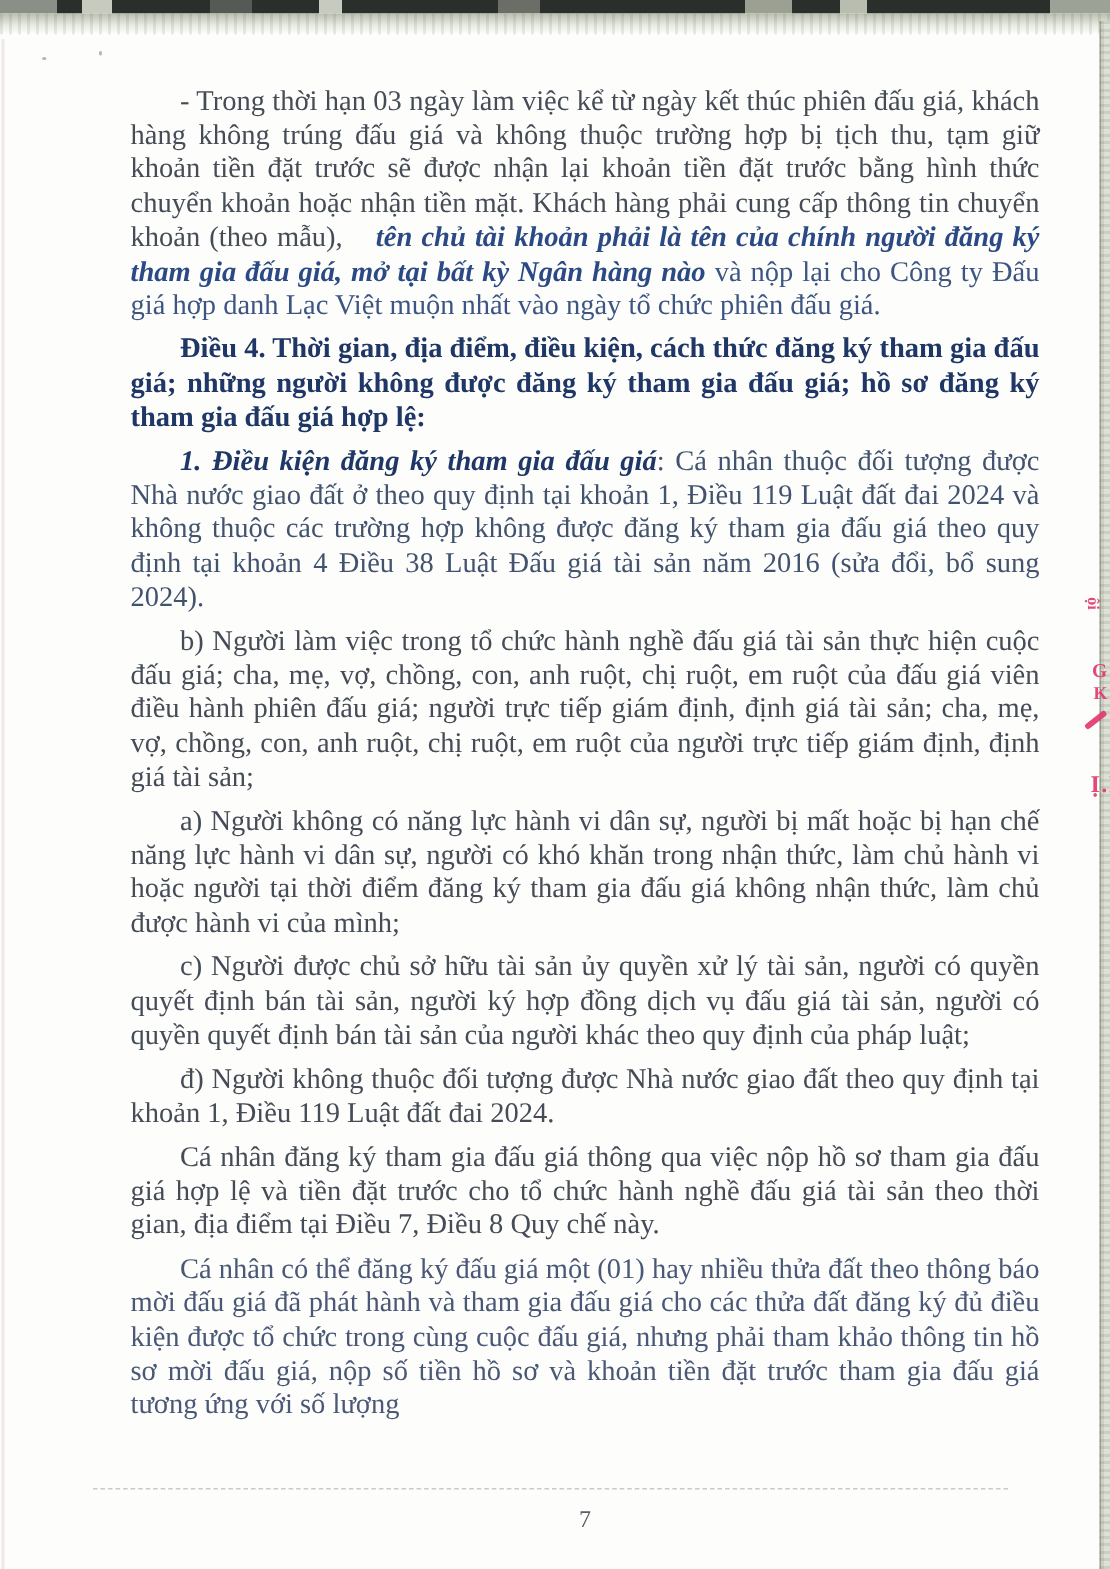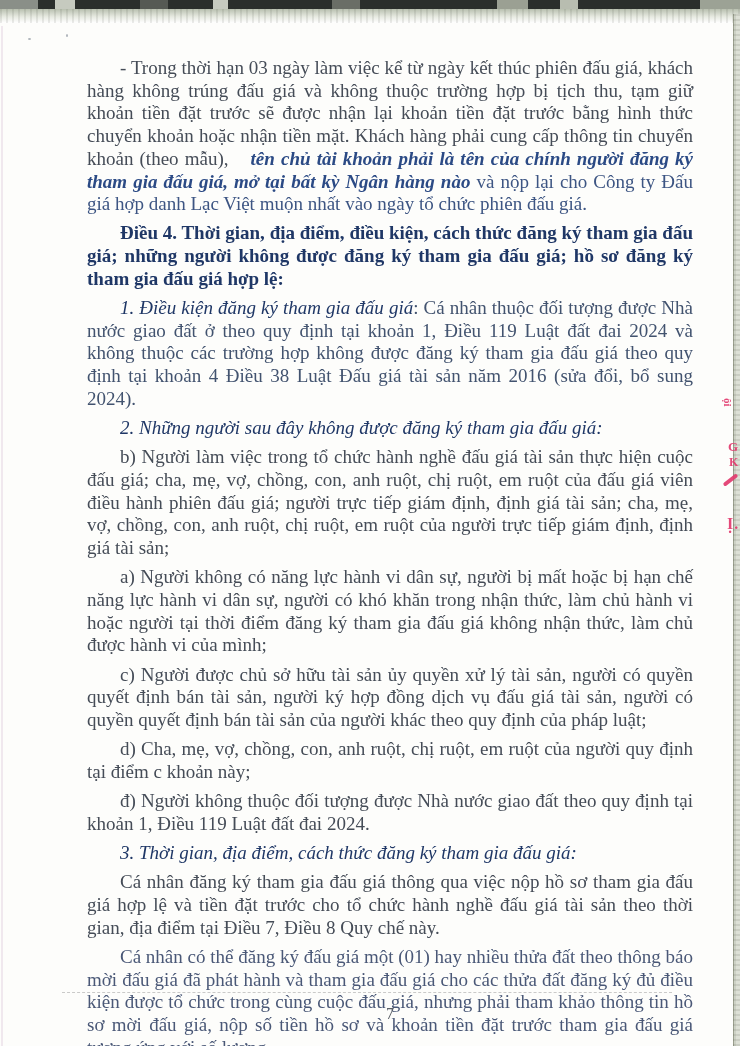--- a/index.html
+++ b/index.html
@@ -44,21 +44,21 @@
     font-size:19px;line-height:22.7px;
     text-align:justify;text-justify:inter-word;
     color:#454c57;
   }
   .content p{margin:0 0 6.5px;text-indent:33px;}
   .ink-gray{color:#454c57;}
   .ink-blue{color:var(--ink-blue,#3d5583);}
   .ink-mixed{color:#42536f;}
   .ink-blue2{color:#4a5877;}
   p.doc-heading{font-weight:bold;color:var(--heading,#1f3766);}
-  .lead{font-weight:normal;font-style:italic;color:var(--heading,#27427c);}
+  .lead{font-weight:bold;font-style:italic;color:var(--heading,#27427c);}
   .emphasis{font-weight:bold;font-style:italic;color:var(--emphasis,#2b4a85);margin-left:16px;}
   .fold-line{
     position:absolute;left:62px;top:992px;width:610px;height:0;
     border-top:1px dashed rgba(140,140,140,.45);
   }
   .page-number{
     position:absolute;left:87px;top:1005px;width:606px;
     text-align:center;font-size:16px;color:#5a5f66;
   }
   
@@ -84,29 +84,26 @@
 <div class="speck" style="left:66px;top:34px;width:2px;height:3px;"></div>
 
 <div class="content">
 
   <p><span class="ink-gray">- Trong thời hạn 03 ngày làm việc kể từ ngày kết thúc phiên đấu giá, khách hàng không trúng đấu giá và không thuộc trường hợp bị tịch thu, tạm giữ khoản tiền đặt trước sẽ được nhận lại khoản tiền đặt trước bằng hình thức chuyển khoản hoặc nhận tiền mặt. Khách hàng phải cung cấp thông tin chuyển khoản (theo mẫu), </span><span class="emphasis">tên chủ tài khoản phải là tên của chính người đăng ký tham gia đấu giá, mở tại bất kỳ Ngân hàng nào</span><span class="ink-blue"> và nộp lại cho Công ty Đấu giá hợp danh Lạc Việt muộn nhất vào ngày tổ chức phiên đấu giá.</span></p>
 
   <p class="doc-heading">Điều 4. Thời gian, địa điểm, điều kiện, cách thức đăng ký tham gia đấu giá; những người không được đăng ký tham gia đấu giá; hồ sơ đăng ký tham gia đấu giá hợp lệ:</p>
 
   <p><span class="lead">1. Điều kiện đăng ký tham gia đấu giá</span><span class="ink-mixed">: Cá nhân thuộc đối tượng được Nhà nước giao đất ở theo quy định tại khoản 1, Điều 119 Luật đất đai 2024 và không thuộc các trường hợp không được đăng ký tham gia đấu giá theo quy định tại khoản 4 Điều 38 Luật Đấu giá tài sản năm 2016 (sửa đổi, bổ sung 2024).</span></p>
 
-  <p><span class="lead">2. Những người sau đây không được đăng ký tham gia đấu giá:</span></p>
 
   <p class="ink-gray">b) Người làm việc trong tổ chức hành nghề đấu giá tài sản thực hiện cuộc đấu giá; cha, mẹ, vợ, chồng, con, anh ruột, chị ruột, em ruột của đấu giá viên điều hành phiên đấu giá; người trực tiếp giám định, định giá tài sản; cha, mẹ, vợ, chồng, con, anh ruột, chị ruột, em ruột của người trực tiếp giám định, định giá tài sản;</p>
   <p class="ink-gray">a) Người không có năng lực hành vi dân sự, người bị mất hoặc bị hạn chế năng lực hành vi dân sự, người có khó khăn trong nhận thức, làm chủ hành vi hoặc người tại thời điểm đăng ký tham gia đấu giá không nhận thức, làm chủ được hành vi của mình;</p>
   <p class="ink-gray">c) Người được chủ sở hữu tài sản ủy quyền xử lý tài sản, người có quyền quyết định bán tài sản, người ký hợp đồng dịch vụ đấu giá tài sản, người có quyền quyết định bán tài sản của người khác theo quy định của pháp luật;</p>
-  <p class="ink-gray">d) Cha, mẹ, vợ, chồng, con, anh ruột, chị ruột, em ruột của người quy định tại điểm c khoản này;</p>
   <p class="ink-gray">đ) Người không thuộc đối tượng được Nhà nước giao đất theo quy định tại khoản 1, Điều 119 Luật đất đai 2024.</p>
 
-  <p><span class="lead">3. Thời gian, địa điểm, cách thức đăng ký tham gia đấu giá:</span></p>
 
   <p class="ink-gray">Cá nhân đăng ký tham gia đấu giá thông qua việc nộp hồ sơ tham gia đấu giá hợp lệ và tiền đặt trước cho tổ chức hành nghề đấu giá tài sản theo thời gian, địa điểm tại Điều 7, Điều 8 Quy chế này.</p>
   <p class="ink-blue2">Cá nhân có thể đăng ký đấu giá một (01) hay nhiều thửa đất theo thông báo mời đấu giá đã phát hành và tham gia đấu giá cho các thửa đất đăng ký đủ điều kiện được tổ chức trong cùng cuộc đấu giá, nhưng phải tham khảo thông tin hồ sơ mời đấu giá, nộp số tiền hồ sơ và khoản tiền đặt trước tham gia đấu giá tương ứng với số lượng</p>
 </div>
 
 <div class="fold-line"></div>
 <div class="page-number">7</div>
 
 <span class="stamp-frag frag-rot" style="left:733px;top:398px;font-size:11px;">ội</span>
 <span class="stamp-frag" style="left:728px;top:440px;font-size:13px;">G</span>

